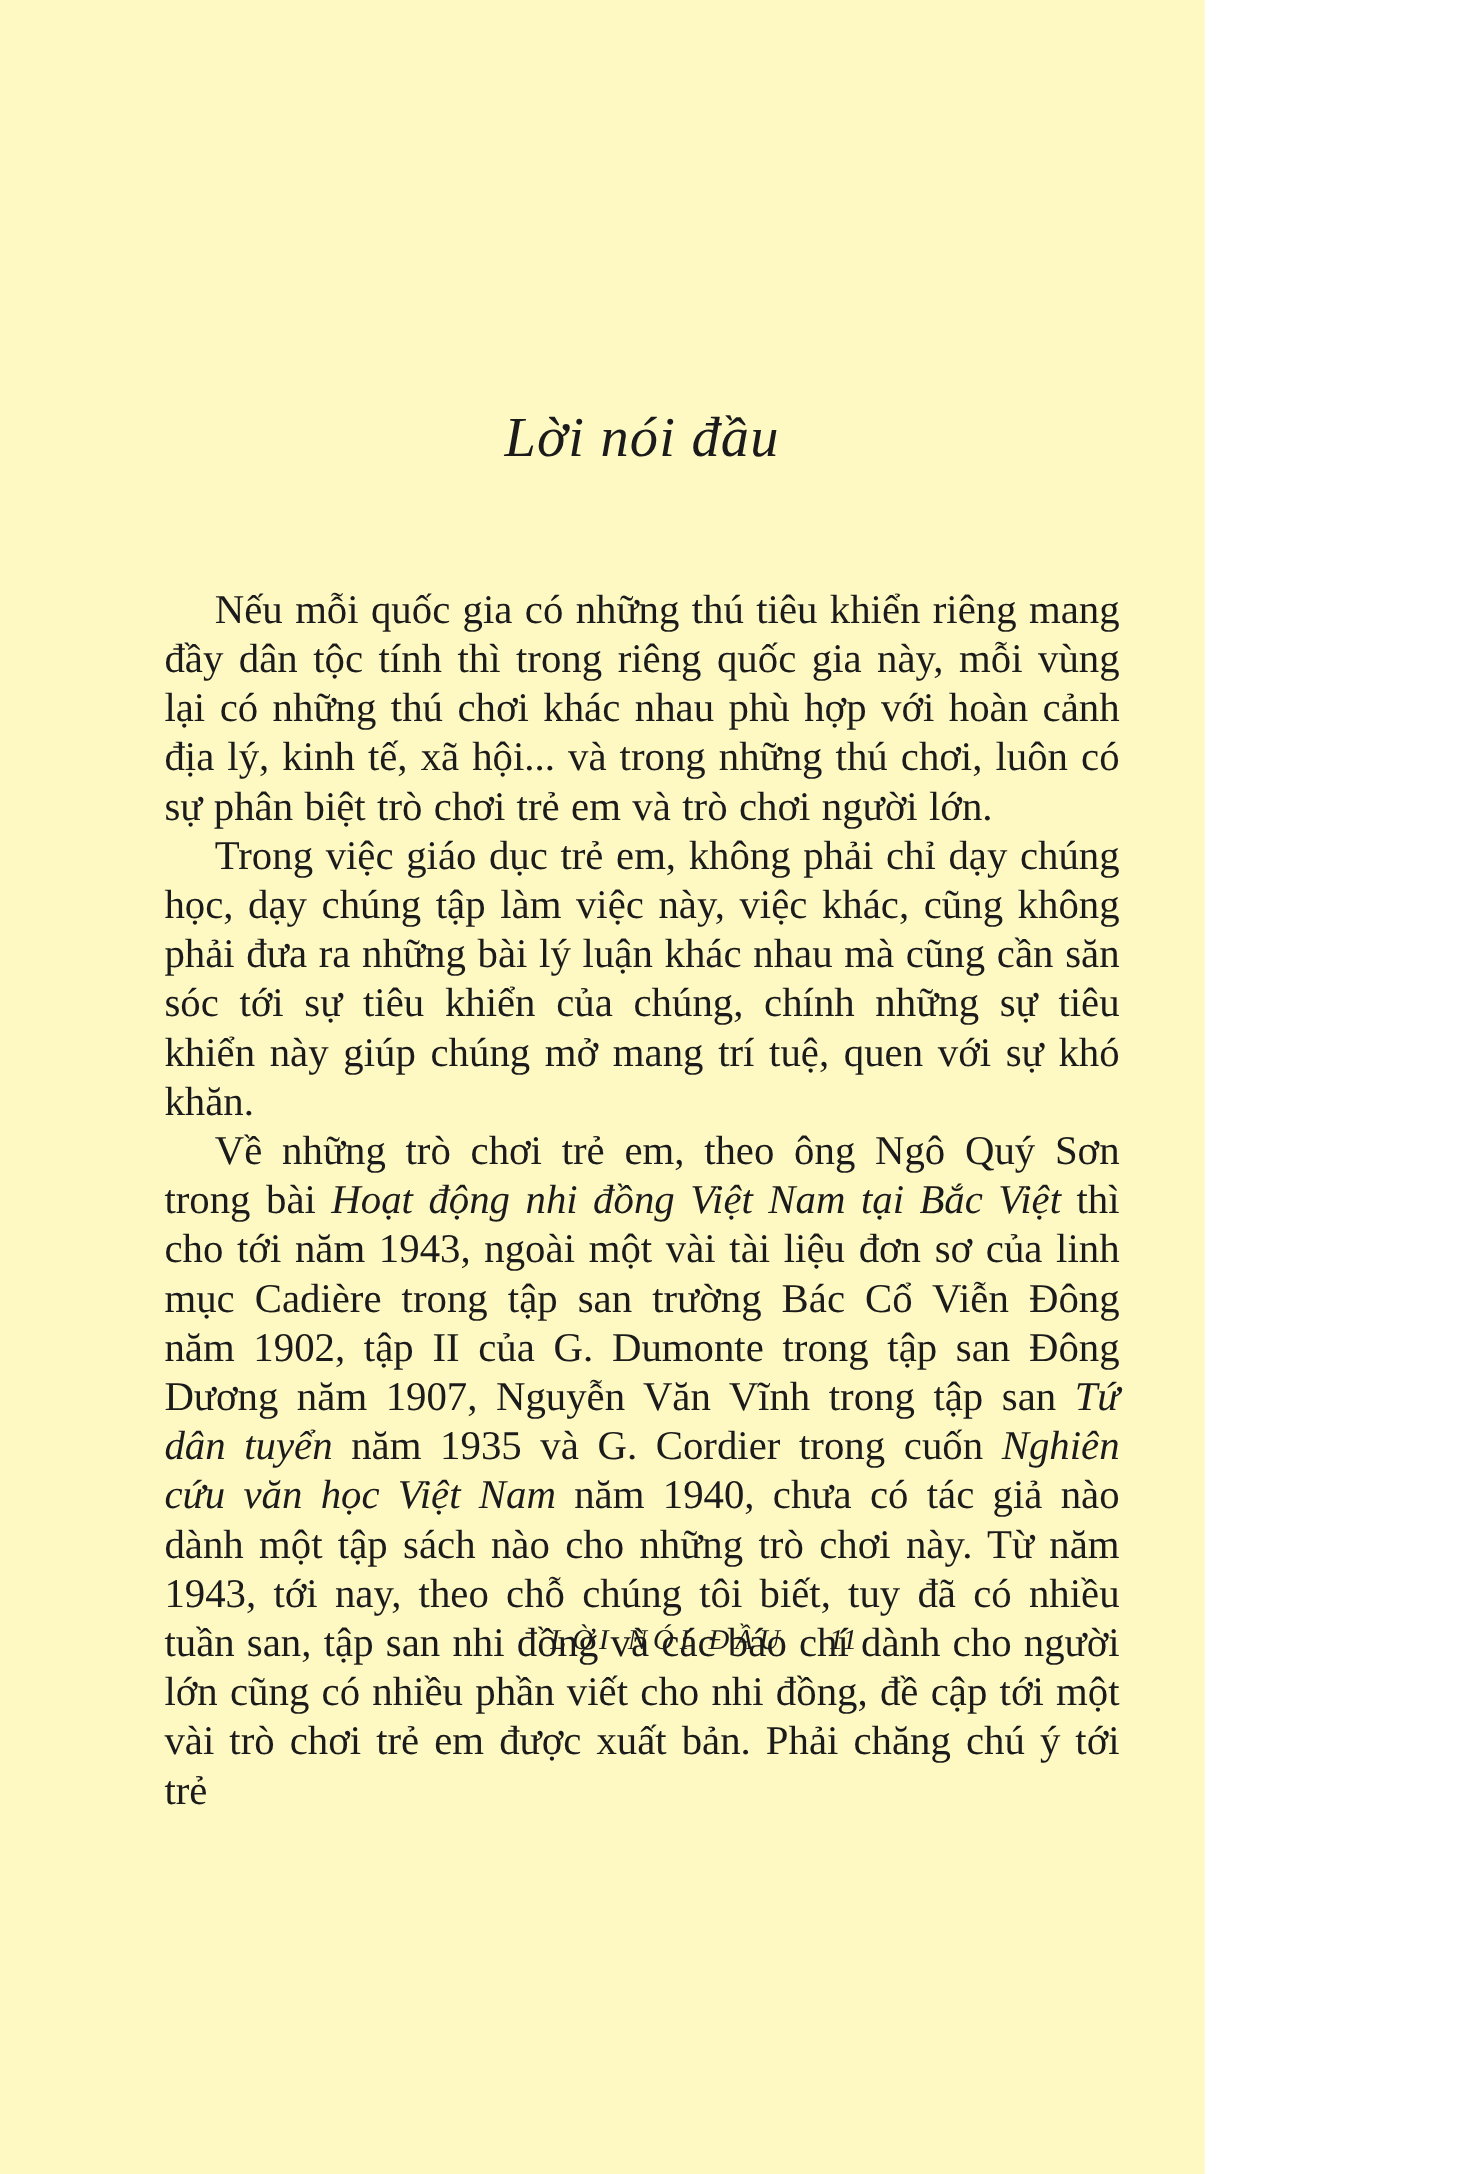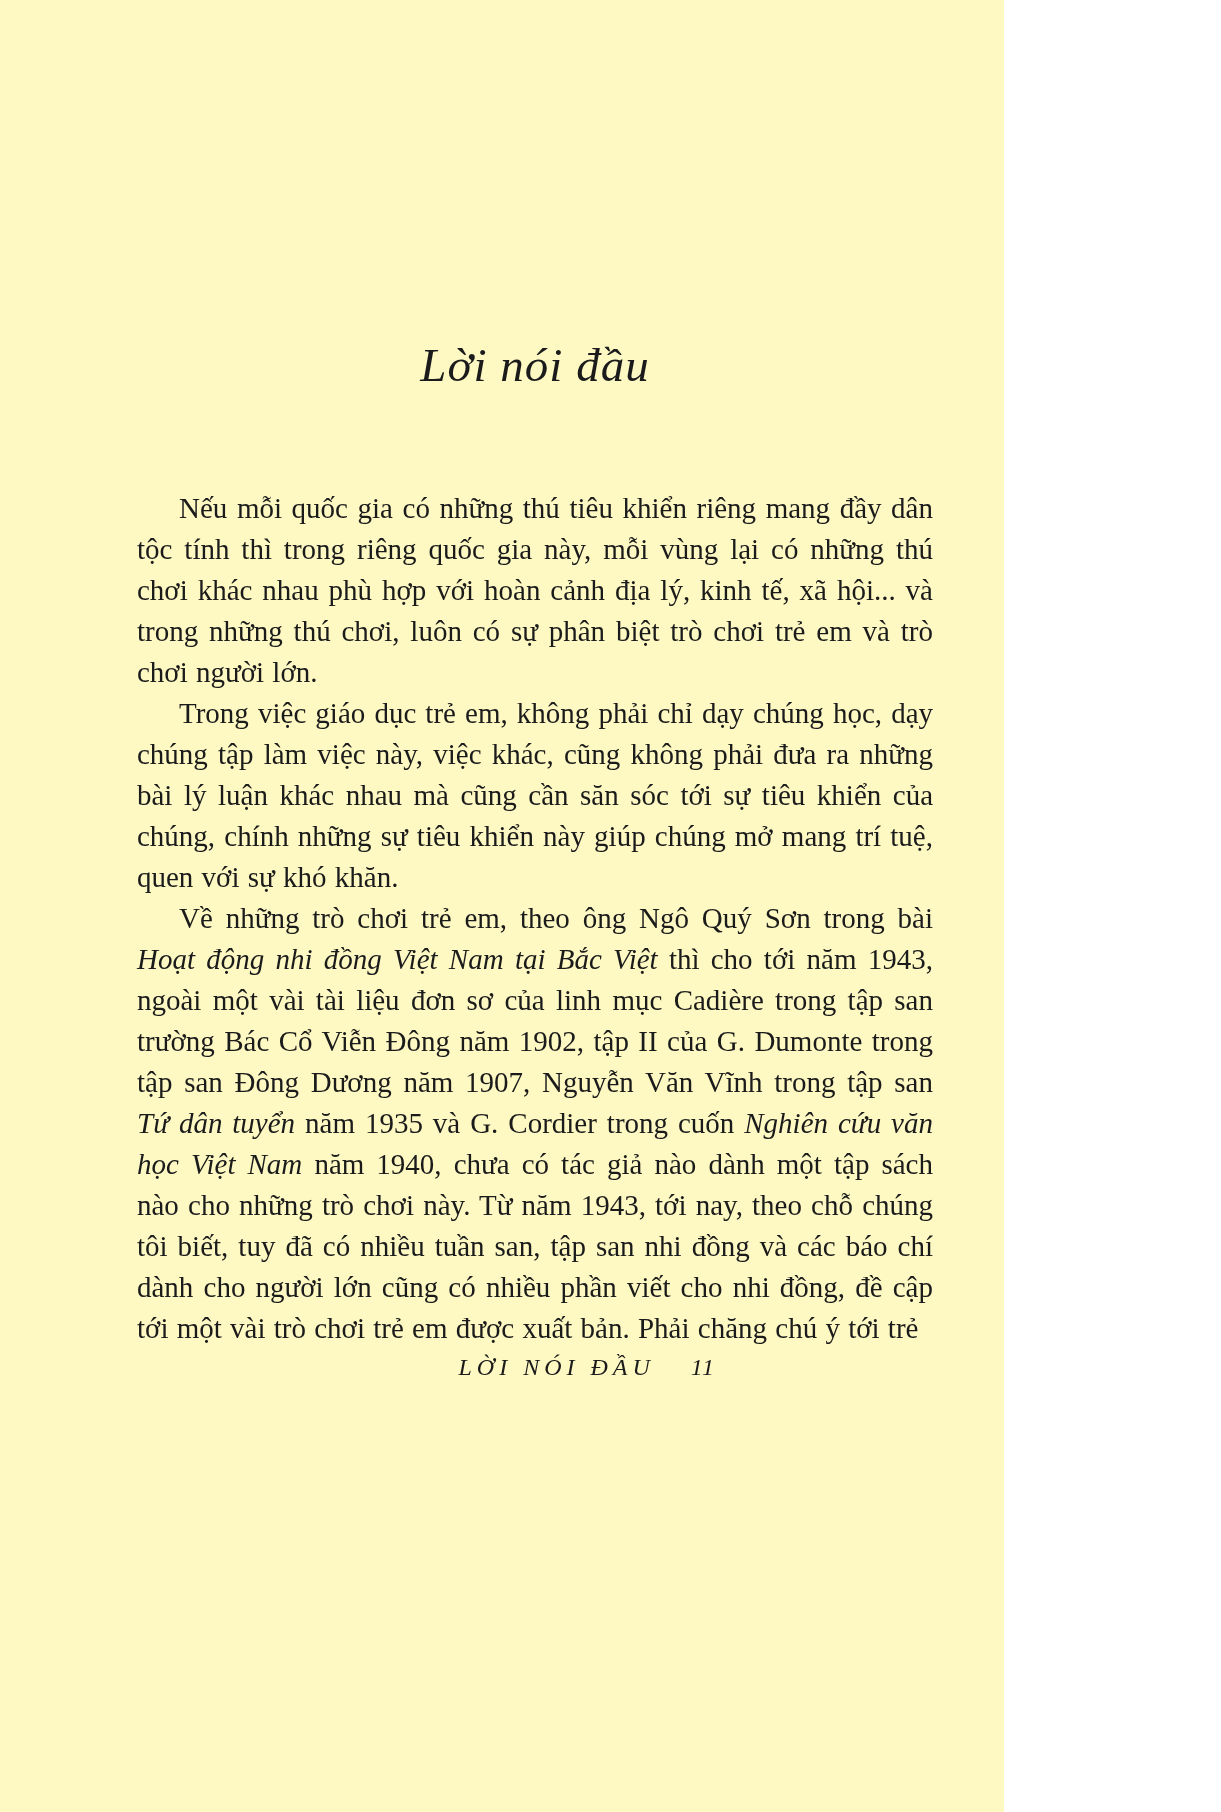--- a/index.html
+++ b/index.html
@@ -31,21 +31,21 @@
     padding-bottom: 96px;
     text-align: center;
     font-style: italic;
     font-weight: normal;
     font-size: 47px;
     letter-spacing: 1px;
     color: #1b1b1b;
   }
   .body-text p {
     margin: 0;
-    font-size: 29px;
+    font-size: 34px;
     line-height: 41px;
     text-align: justify;
     text-indent: 42px;
     color: #1b1b1b;
     word-spacing: 1px;
   }
   .body-text .it {
     font-style: italic;
   }
   .footer {

